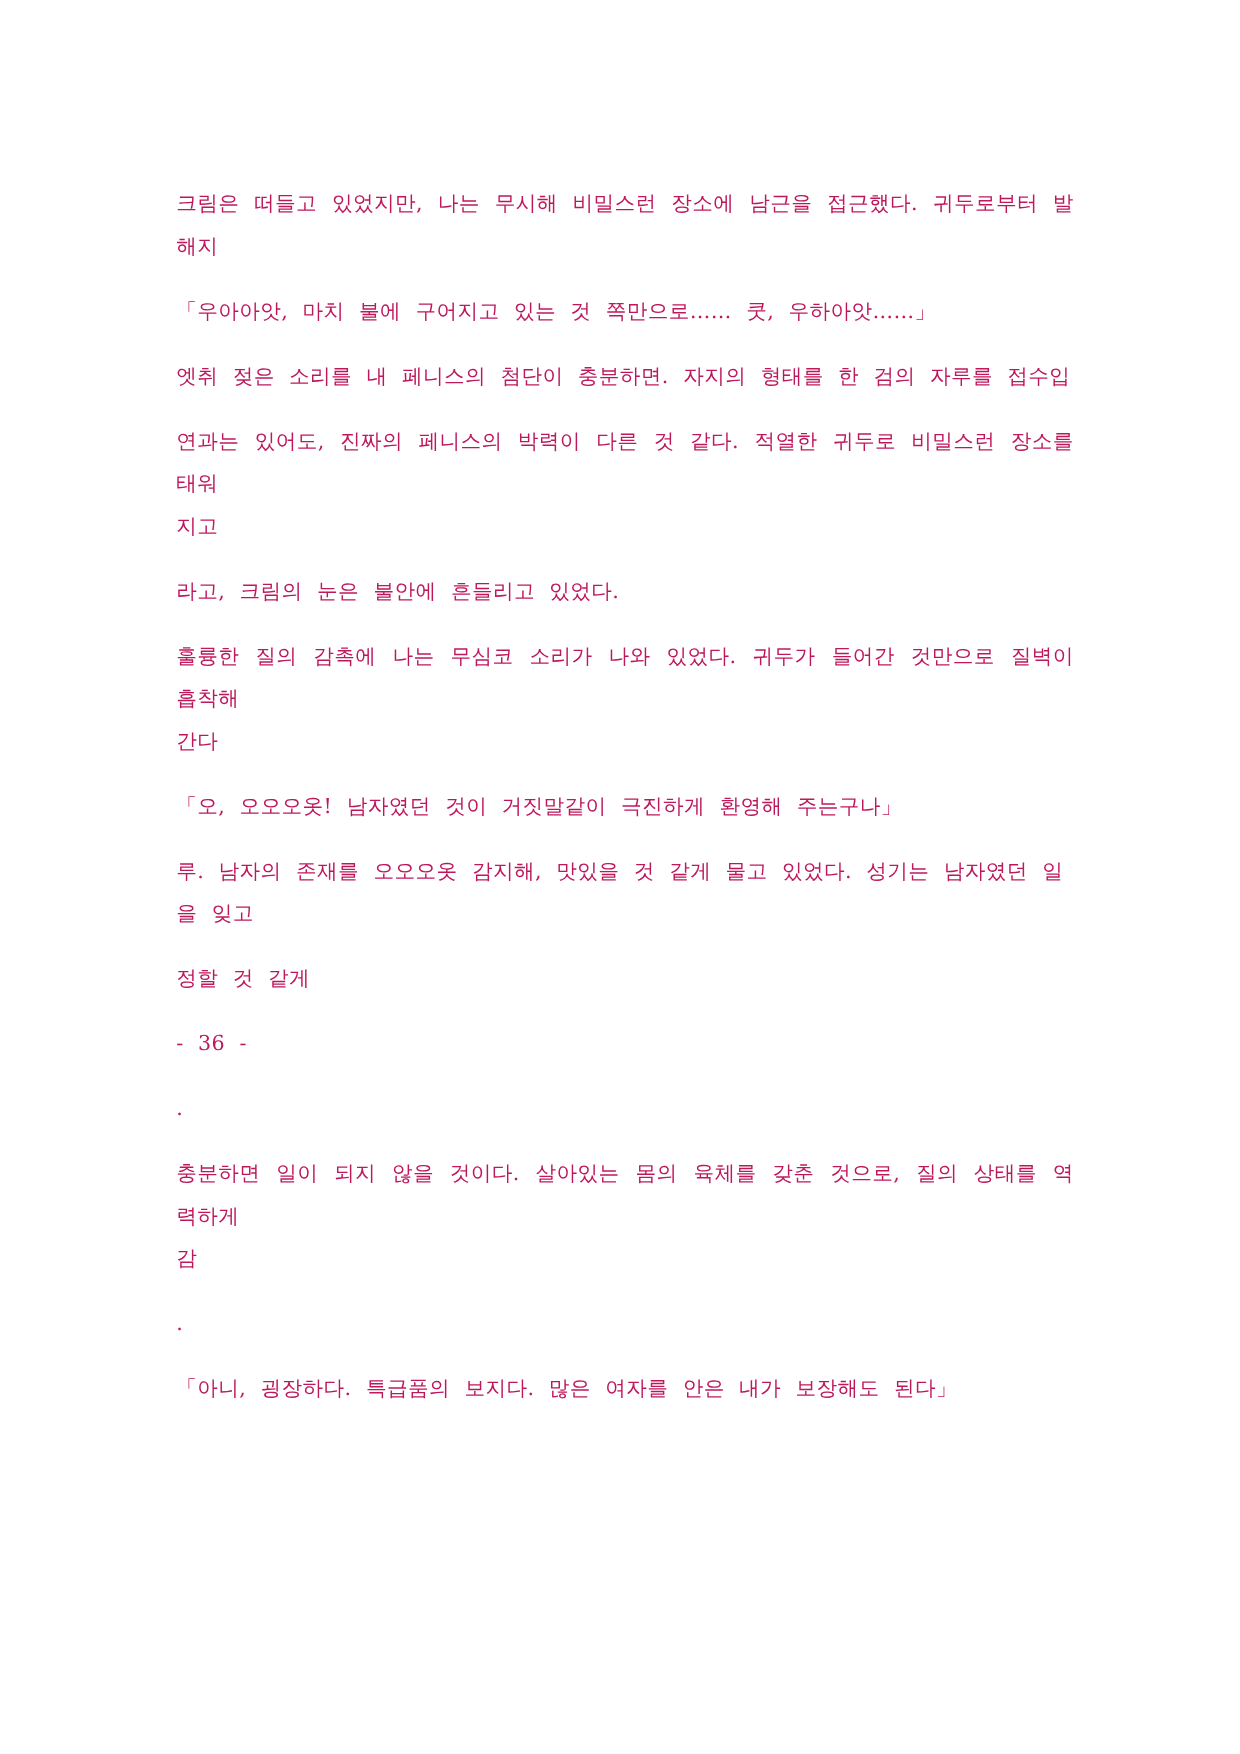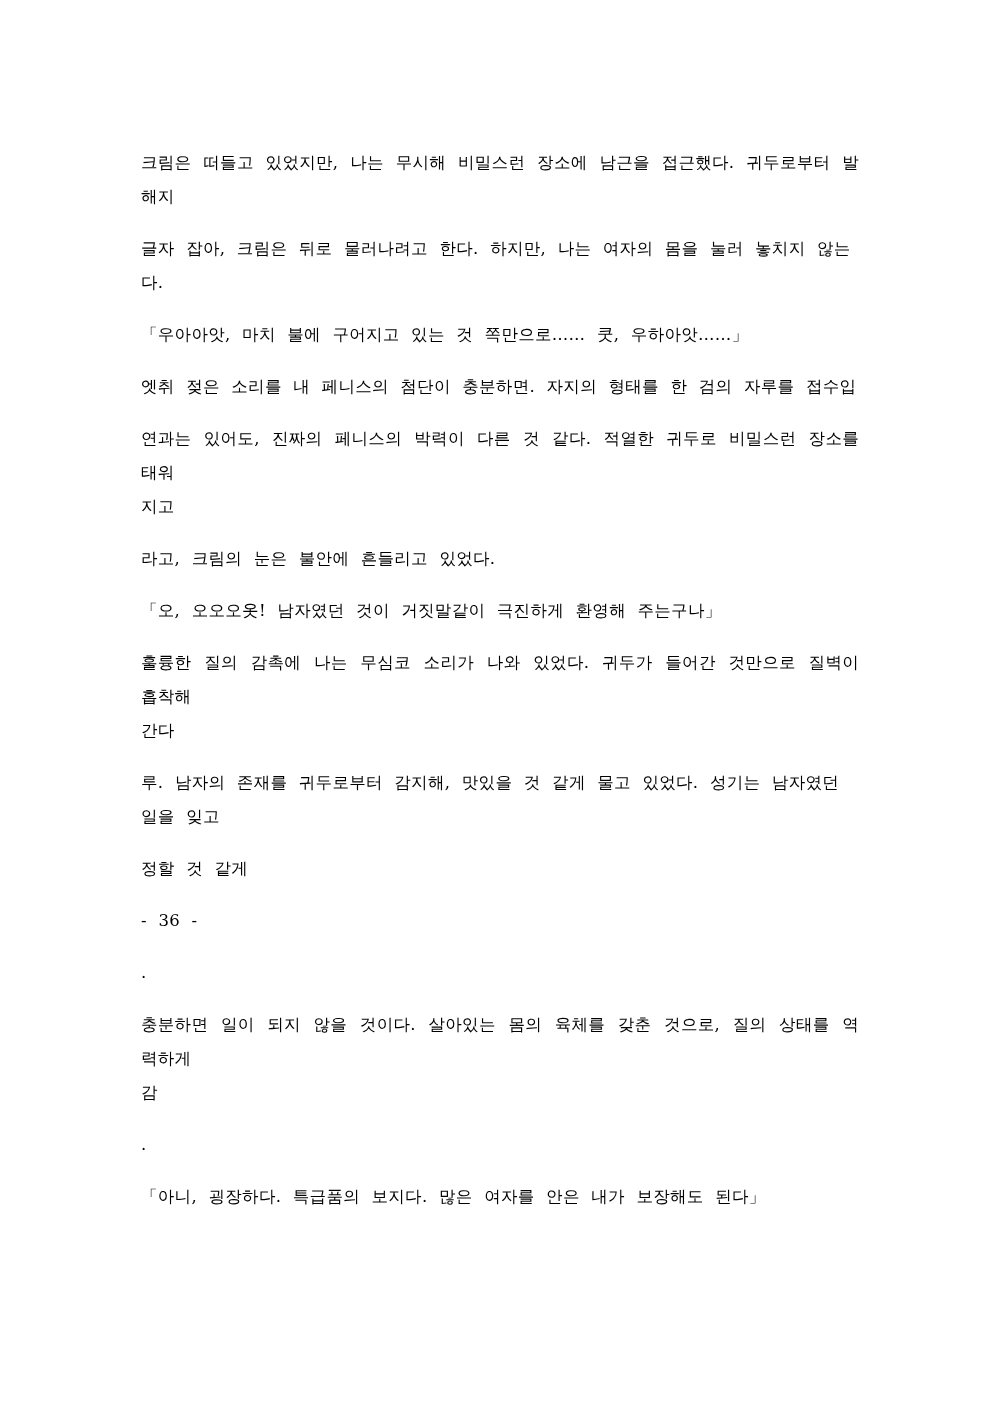--- a/index.html
+++ b/index.html
@@ -22,61 +22,58 @@
   }
   .block {
     margin: 0 0 18px 0;
   }
   .block.dot-block {
     margin-bottom: 18px;
   }
   .line {
     font-size: 16.5px;
     line-height: 34px;
-    color: #000000;
+    color: #be185d;
     word-spacing: 6px;
     letter-spacing: 0.3px;
   }
   .line.justified {
     text-align: justify;
     text-align-last: justify;
   }
 </style>
 </head>
 <body>
 
 <div class="page">
     <div class="block">
       <div class="line justified">크림은 떠들고 있었지만, 나는 무시해 비밀스런 장소에 남근을 접근했다. 귀두로부터 발해지</div>
     </div>
     <div class="block">
-      <div class="line">글자 잡아, 크림은 뒤로 물러나려고 한다. 하지만, 나는 여자의 몸을 눌러 놓치지 않는다.</div>
-    </div>
-    <div class="block">
       <div class="line">「우아아앗, 마치 불에 구어지고 있는 것 쪽만으로…… 쿳, 우하아앗……」</div>
     </div>
     <div class="block">
       <div class="line">엣취 젖은 소리를 내 페니스의 첨단이 충분하면. 자지의 형태를 한 검의 자루를 접수입</div>
     </div>
     <div class="block">
       <div class="line justified">연과는 있어도, 진짜의 페니스의 박력이 다른 것 같다. 적열한 귀두로 비밀스런 장소를 태워</div>
       <div class="line">지고</div>
     </div>
     <div class="block">
       <div class="line">라고, 크림의 눈은 불안에 흔들리고 있었다.</div>
     </div>
     <div class="block">
-      <div class="line">「오, 오오오옷! 남자였던 것이 거짓말같이 극진하게 환영해 주는구나」</div>
-    </div>
-    <div class="block">
       <div class="line justified">훌륭한 질의 감촉에 나는 무심코 소리가 나와 있었다. 귀두가 들어간 것만으로 질벽이 흡착해</div>
       <div class="line">간다</div>
     </div>
     <div class="block">
-      <div class="line">루. 남자의 존재를 귀두로부터 감지해, 맛있을 것 같게 물고 있었다. 성기는 남자였던 일을 잊고</div>
+      <div class="line">「오, 오오오옷! 남자였던 것이 거짓말같이 극진하게 환영해 주는구나」</div>
+    </div>
+    <div class="block">
+      <div class="line">루. 남자의 존재를 오오오옷 감지해, 맛있을 것 같게 물고 있었다. 성기는 남자였던 일을 잊고</div>
     </div>
     <div class="block">
       <div class="line">정할 것 같게</div>
     </div>
     <div class="block">
       <div class="line">- 36 -</div>
     </div>
     <div class="block dot-block">
       <div class="line">.</div>
     </div>

